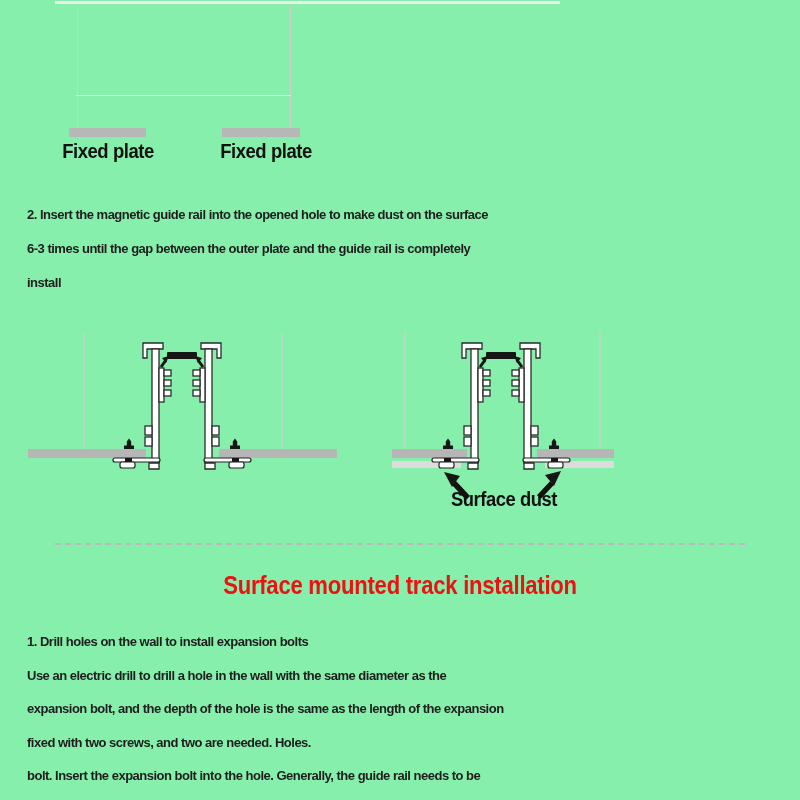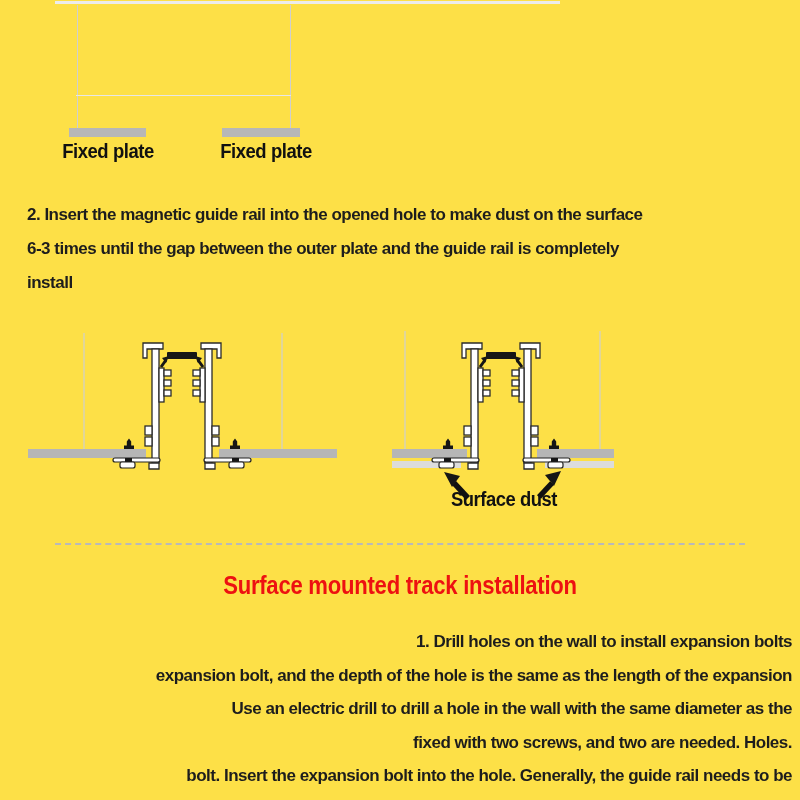--- a/index.html
+++ b/index.html
@@ -1,40 +1,40 @@
 <!DOCTYPE html>
 <html><head>
 <meta charset="utf-8">
 <style>
   html,body{margin:0;padding:0;background:#fff;}
   .page{
-    position:relative;width:800px;height:800px;overflow:hidden;background:#fde047;
+    position:relative;width:800px;height:800px;overflow:hidden;background:#86efac;
     font-family:"Liberation Sans", sans-serif;color:#1d1d1d;
   }
   
   .smudge{position:absolute;left:55px;top:1px;width:505px;height:3px;background:#ececec;}
   .wire{position:absolute;width:1px;background:#cfcfcf;}
   .wire.w1{left:77px;top:5px;height:123px;}
   .wire.w2{left:290px;top:5px;height:123px;}
   .faint-line{position:absolute;left:76px;top:95px;width:215px;height:1px;background:#e7e7e7;}
   .plate{position:absolute;top:128px;height:9px;background:#b7b7b7;}
   .plate.p1{left:69px;width:77px;}
   .plate.p2{left:222px;width:78px;}
   .plate-label{
     position:absolute;top:139px;width:120px;text-align:center;
     font-size:21px;font-weight:800;color:#111;transform:scaleX(.88);
     letter-spacing:-.5px;white-space:nowrap;
   }
   .plate-label.l1{left:48px;}
   .plate-label.l2{left:206px;}
   
-  .para{position:absolute;left:27px;font-size:17px;font-weight:700;letter-spacing:-.5px;color:#1d1d1d;}
+  .para{position:absolute;left:27px;font-size:13px;font-weight:700;letter-spacing:-.5px;color:#1d1d1d;}
   .para .line{white-space:nowrap;}
   .step2{top:198px;width:760px;line-height:34px;}
-  .step1{top:625px;width:765px;line-height:33.5px;text-align:right;}
+  .step1{top:625px;width:765px;line-height:33.5px;}
   
   .diagrams{position:absolute;left:0;top:330px;width:800px;height:180px;}
   .prof{fill:#ffffff;stroke:#2b2b2b;stroke-width:1.3;}
   .solid{fill:#161616;stroke:none;}
   .strut{stroke:#161616;stroke-width:3;fill:none;}
   .svg-wire{stroke:#cfcfcf;stroke-width:1.2;}
   .svg-plate{fill:#b6b6b6;}
   .svg-dust{fill:#dcdcdc;}
   .arm{fill:#fdfdfd;stroke:#222;stroke-width:1.2;}
   .arrowshaft{stroke:#111;stroke-width:5.5;fill:none;}
@@ -132,19 +132,19 @@
   </svg>
 
   <div class="surface-dust-label">Surface dust</div>
 
   <div class="divider"></div>
 
   <h2 class="red-title">Surface mounted track installation</h2>
 
   <div class="para step1">
     <div class="line">1. Drill holes on the wall to install expansion bolts</div>
+    <div class="line">Use an electric drill to drill a hole in the wall with the same diameter as the</div>
     <div class="line">expansion bolt, and the depth of the hole is the same as the length of the expansion</div>
-    <div class="line">Use an electric drill to drill a hole in the wall with the same diameter as the</div>
     <div class="line">fixed with two screws, and two are needed. Holes.</div>
     <div class="line">bolt. Insert the expansion bolt into the hole. Generally, the guide rail needs to be</div>
   </div>
 
 </div>
 
 </body></html>

